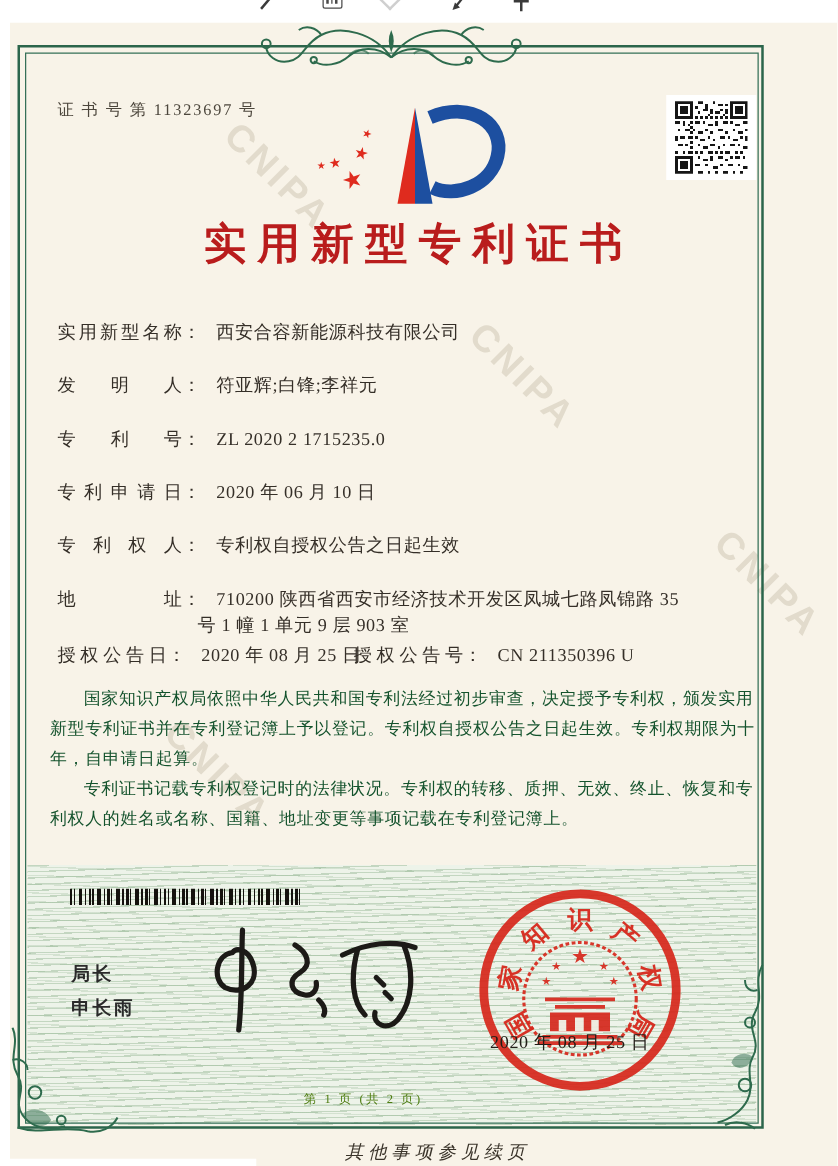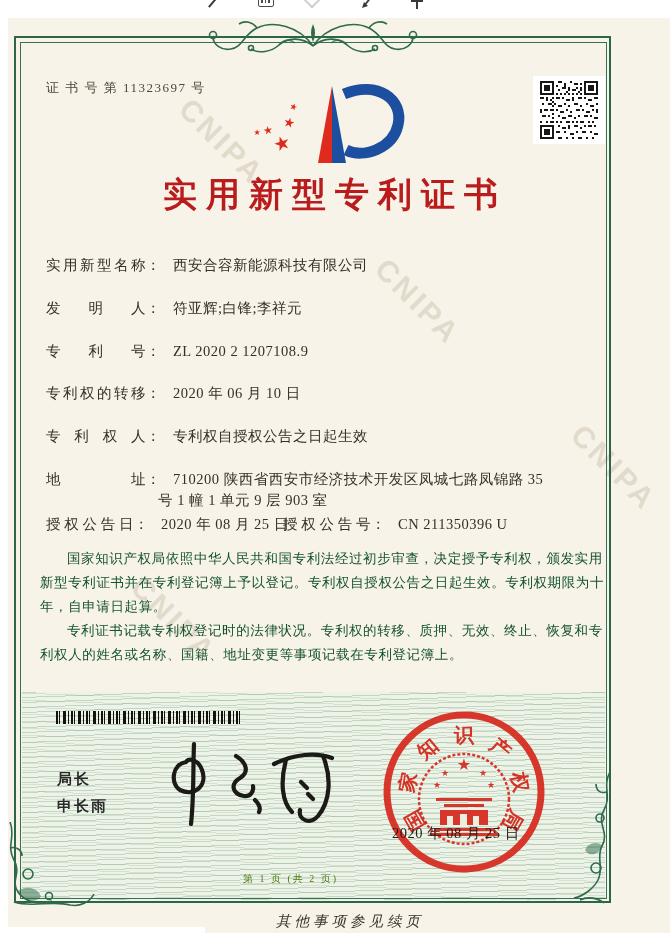--- a/index.html
+++ b/index.html
@@ -175,24 +175,24 @@
 
   <div class="abs title">实用新型专利证书</div>
 
   <div class="abs row" style="top:256px;">
     <span class="flabel">实用新型名称</span><span>：</span><span class="fval">西安合容新能源科技有限公司</span>
   </div>
   <div class="abs row" style="top:299px;">
     <span class="flabel">发明人</span><span>：</span><span class="fval">符亚辉;白锋;李祥元</span>
   </div>
   <div class="abs row" style="top:342px;">
-    <span class="flabel">专利号</span><span>：</span><span class="fval">ZL 2020 2 1207108.9</span>
+    <span class="flabel">专利号</span><span>：</span><span class="fval">ZL 2020 2 1715235.0</span>
   </div>
   <div class="abs row" style="top:384px;">
-    <span class="flabel">专利权的转移</span><span>：</span><span class="fval">2020 年 06 月 10 日</span>
+    <span class="flabel">专利申请日</span><span>：</span><span class="fval">2020 年 06 月 10 日</span>
   </div>
   <div class="abs row" style="top:427px;">
     <span class="flabel">专利权人</span><span>：</span><span class="fval">专利权自授权公告之日起生效</span>
   </div>
   <div class="abs row" style="top:470px;">
     <span class="flabel">地址</span><span>：</span><span class="fval">710200 陕西省西安市经济技术开发区凤城七路凤锦路 35</span>
   </div>
   <div class="abs row" style="left:158px;top:491px;">号 1 幢 1 单元 9 层 903 室</div>
   <div class="abs row" style="top:515px;">
     <span class="flabel w88">授权公告日</span><span>：</span><span class="fval">2020 年 08 月 25 日</span>

